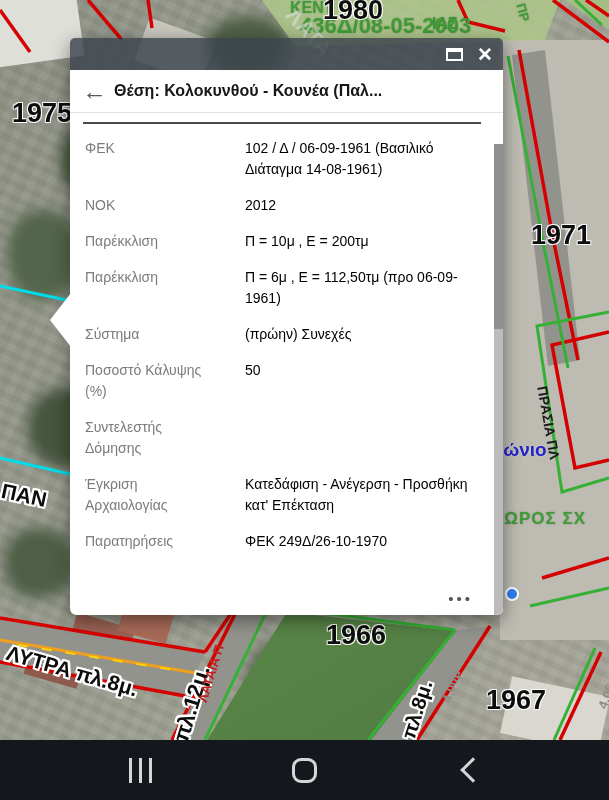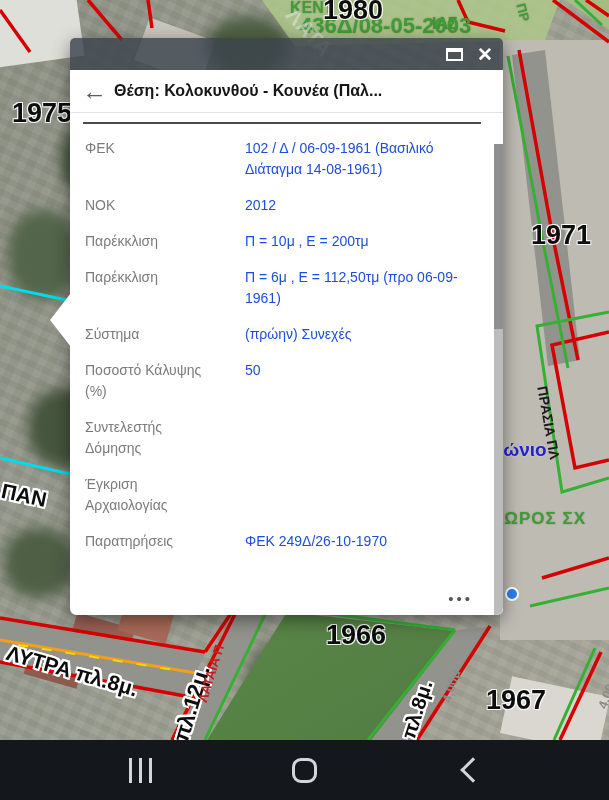--- a/index.html
+++ b/index.html
@@ -42,21 +42,21 @@
   .win-close{color:#fff;font-size:19px;font-weight:bold;line-height:1;cursor:pointer;}
   .popup-body{position:absolute;left:0;top:32px;right:0;bottom:0;background:#fff;
          border-radius:0 0 7px 7px;overflow:hidden;}
   .title-row{display:flex;align-items:center;height:42px;padding:0 12px;border-bottom:1px solid #e3e3e3;}
   .back-arrow{font-size:25px;color:#5a5a5a;margin-right:7px;line-height:1;cursor:pointer;}
   .p-title{font-size:16px;font-weight:bold;color:#161616;white-space:nowrap;overflow:hidden;}
   .divider{height:2px;background:#4a4a4a;margin:9px 22px 0 13px;}
   .rows{padding:14px 15px 0 15px;}
   .row{display:flex;margin-bottom:15px;font-size:14px;line-height:21px;}
   .rlabel{flex:none;width:135px;margin-right:25px;color:#7b7b7b;}
-  .rvalue{flex:1;max-width:233px;color:#1d4ed8;}
+  .rvalue{flex:1;max-width:233px;color:#000000;}
   .more-btn{position:absolute;right:30px;bottom:8px;color:#555;font-size:15px;
             letter-spacing:3px;cursor:pointer;}
   .scrollbar{position:absolute;right:0;top:74px;bottom:0;width:9px;background:#bcbcbc;
             border-radius:0 0 7px 0;cursor:pointer;}
   .scroll-thumb{position:absolute;top:0;left:0;width:9px;height:185px;background:#8f8f8f;}
   .pointer{position:absolute;left:-20px;top:255px;width:0;height:0;
            border:27px solid transparent;border-right:21px solid #fff;border-left:0;}
 
   
   .navbar{position:absolute;left:0;top:740px;width:609px;height:60px;background:#14171c;z-index:20;
@@ -201,20 +201,21 @@
       </div>
       <div class="row">
         <div class="rlabel">Ποσοστό Κάλυψης (%)</div>
         <div class="rvalue">50</div>
       </div>
       <div class="row">
         <div class="rlabel">Συντελεστής Δόμησης</div>
       </div>
       <div class="row">
         <div class="rlabel">Έγκριση Αρχαιολογίας</div>
+        <div class="rvalue">Κατεδάφιση - Ανέγερση - Προσθήκη κατ' Επέκταση</div>
       </div>
       <div class="row">
         <div class="rlabel">Παρατηρήσεις</div>
         <div class="rvalue">ΦΕΚ 249Δ/26-10-1970</div>
       </div>
     </div>
     <div class="more-btn">•••</div>
     <div class="scrollbar">
       <div class="scroll-thumb"></div>
     </div>

